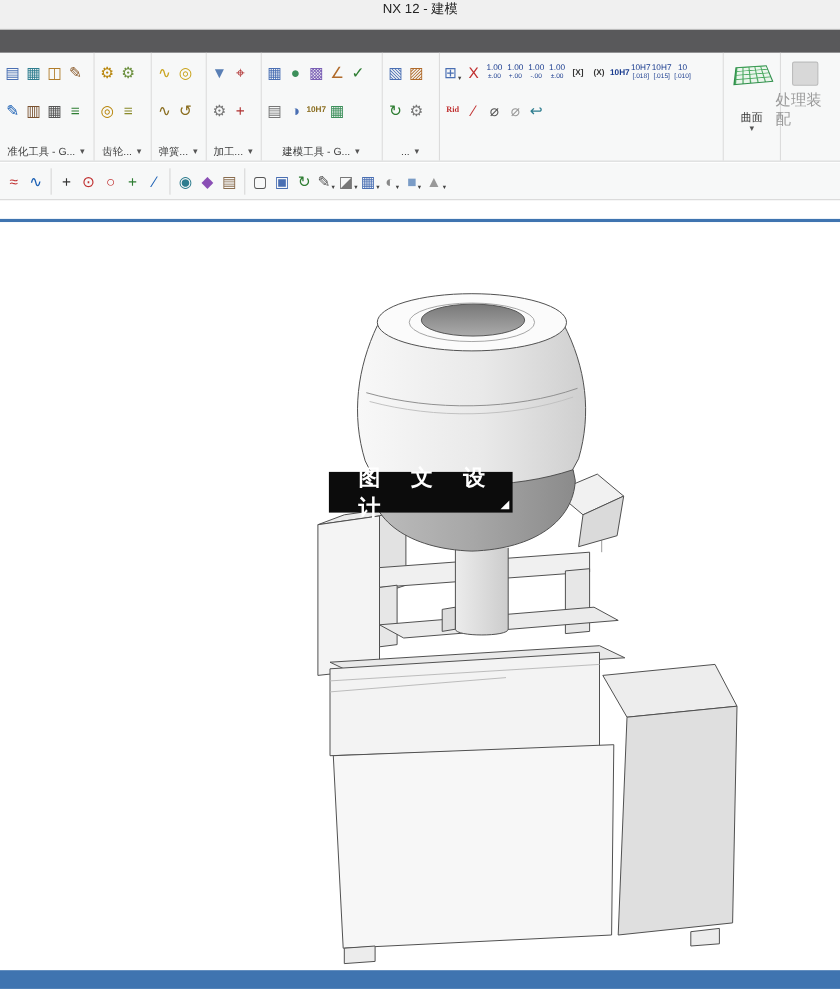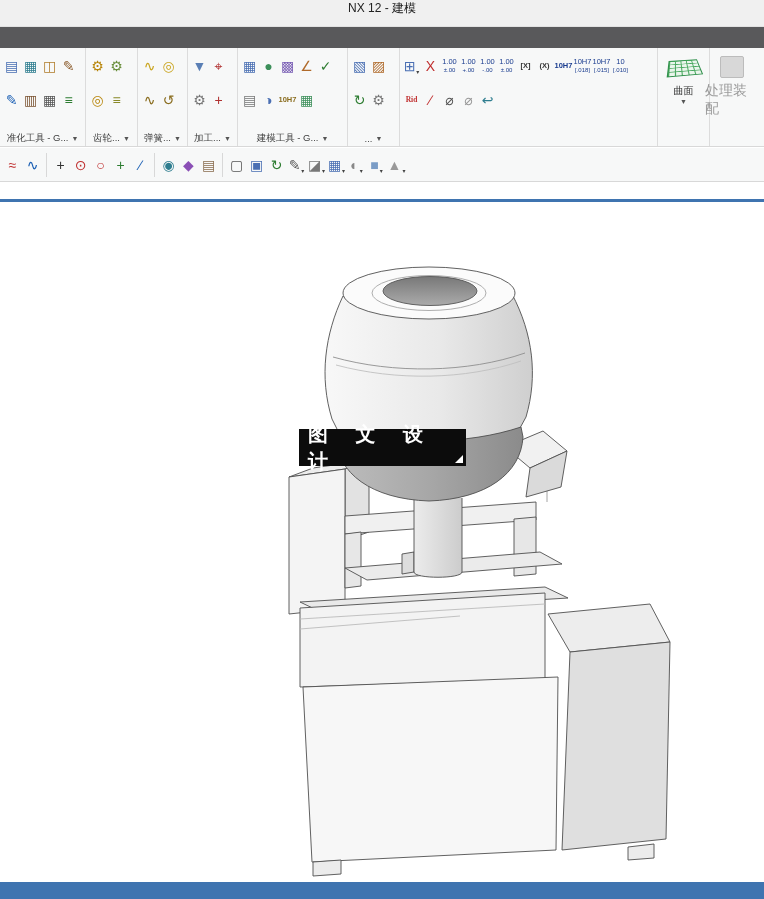--- a/index.html
+++ b/index.html
@@ -18,31 +18,31 @@
   .icon .stack{display:flex;flex-direction:column;align-items:center;line-height:1}
   .glyph{font-size:14px}
   .sub{font-size:6px;margin-top:1px}
   .icon.two .glyph{font-size:7.5px;font-weight:400}
   .icon.small .glyph{font-size:7.5px;font-weight:700}
   .dd{font-size:6px;color:#444;margin-left:1px;align-self:flex-end;margin-bottom:5px}
   .vsep{width:1px;height:24px;background:#d8d8d8;margin:0 3px}
 
   .surface{width:52px;display:flex;flex-direction:column;align-items:center;border-right:1px solid #dcdcdc;padding-top:8px;box-sizing:border-box;height:98px}
   .mesh{width:30px;height:20px;border:1px solid #2e8f4a;background:linear-gradient(#49a85f 1px,transparent 1px) 0 0/6px 5px,linear-gradient(90deg,#49a85f 1px,transparent 1px) 0 0/6px 5px,#eaf5ec;transform:perspective(60px) rotateX(45deg) rotateZ(-6deg)}
-  .surface-label{font-size:10px;color:#333;margin-top:6px}
+  .surface-label{font-size:10px;color:#333;margin-top:22px}
 
   .disabled-btn{position:absolute;right:5px;top:56px;width:54px;display:flex;flex-direction:column;align-items:center;color:#9a9a9a;font-size:14px;gap:4px}
   .disabled-icon{width:22px;height:20px;background:#d8d8d8;border:1px solid #bcbcbc;border-radius:2px}
 
   .toolbar2{position:absolute;top:148px;left:0;right:0;height:34px;background:#f7f8f8;border-bottom:1px solid #d8d8d8;display:flex;align-items:center;padding:0 3px;gap:1px;box-sizing:border-box}
 
   .sepline{position:absolute;top:199px;left:0;right:0;height:3px;background:#3f74b0}
   .viewport{position:absolute;top:202px;left:0;width:764px;height:680px;background:#fff}
 
-  .banner{position:absolute;left:299px;top:227px;width:167px;height:37px;background:#0c0c0c;color:#fff;display:flex;align-items:center;justify-content:center;font-size:20px;font-weight:700;letter-spacing:11px;padding-left:9px;box-sizing:border-box}
+  .banner{position:absolute;left:299px;top:227px;width:167px;height:37px;background:#0c0c0c;color:#fff;display:flex;align-items:center;justify-content:center;font-size:20px;font-weight:700;letter-spacing:11px;padding-left:27px;box-sizing:border-box}
   .banner-mark{position:absolute;right:3px;bottom:3px;width:0;height:0;border-left:8px solid transparent;border-bottom:8px solid #fff}
 
   .bottombar{position:absolute;bottom:0;left:0;right:0;height:17px;background:#3f74b0}
 </style>
 </head>
 <body>
 
 <div class="titlebar">
   <span>NX 12 - 建模</span>
 </div>

